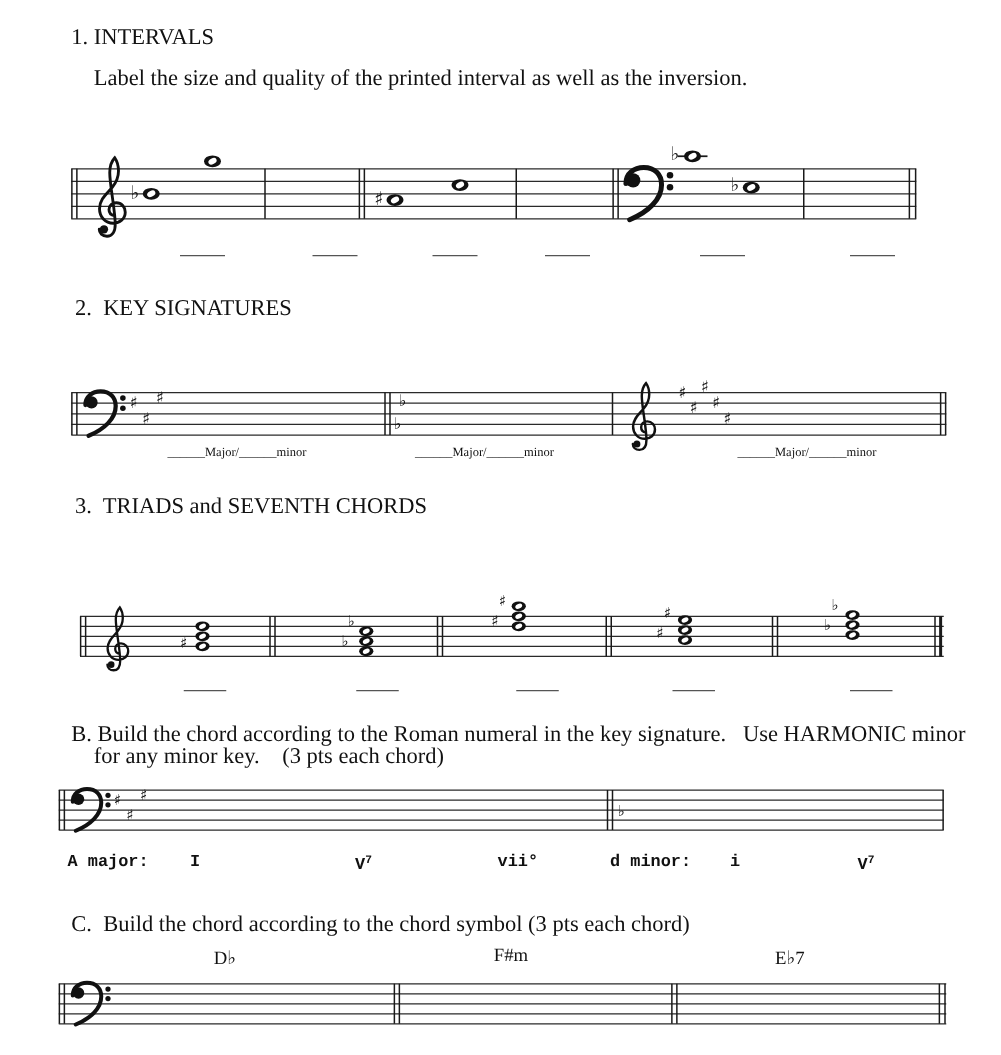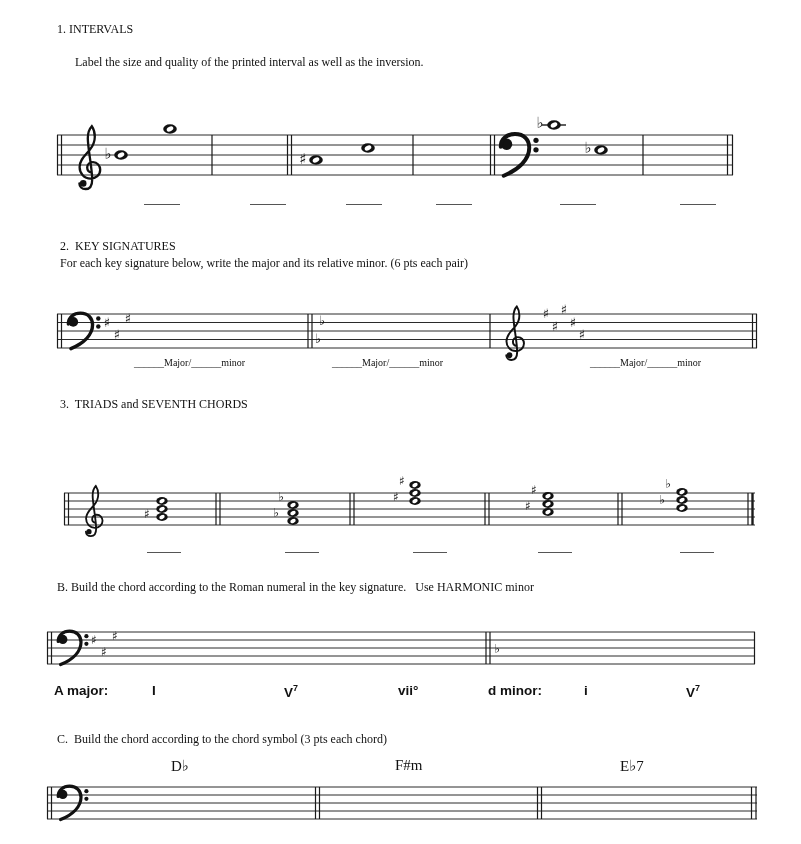--- a/index.html
+++ b/index.html
@@ -1,21 +1,21 @@
 <!DOCTYPE html>
 <html><head>
 <meta charset="utf-8">
 <style>
   html,body{margin:0;padding:0;background:#e8e8e8;}
   .page{position:relative;width:801px;height:844px;background:#ffffff;overflow:hidden;
         font-family:"Liberation Serif","DejaVu Serif",serif;color:#111;}
   .txt{position:absolute;white-space:pre;}
-  .body15{font-size:12px;line-height:16px;}
+  .body15{font-size:18px;line-height:16px;}
   .majmin{font-size:10px;}
-  .rn{font-weight:bold;font-size:13.5px;font-family:Liberation Sans, sans-serif;}
+  .rn{font-weight:bold;font-size:13.5px;font-family:Liberation Mono, monospace;}
   .rn sup{font-size:9px;}
   .chord{font-size:15px;font-family:"Liberation Serif","DejaVu Sans",serif;}
   .blank{position:absolute;height:1px;border-bottom:1.4px solid #555;}
   svg{position:absolute;overflow:visible;}
   .sline{stroke:#2a2a2a;stroke-width:1;}
   .bl{stroke:#1a1a1a;stroke-width:1.2;}
   .blthick{stroke:#1a1a1a;stroke-width:2.4;}
   .ledger{stroke:#1a1a1a;stroke-width:1.4;}
   .acc{font-family:"DejaVu Sans",sans-serif;fill:#111;text-anchor:middle;}
   .a10{font-size:15px;}
@@ -91,21 +91,20 @@
   </svg>
 
   <div class="blank" style="left:144px;top:203px;width:36px"></div>
   <div class="blank" style="left:250px;top:203px;width:36px"></div>
   <div class="blank" style="left:346px;top:203px;width:36px"></div>
   <div class="blank" style="left:436px;top:203px;width:36px"></div>
   <div class="blank" style="left:560px;top:203px;width:36px"></div>
   <div class="blank" style="left:680px;top:203px;width:36px"></div>
 
   <div class="txt body15" style="left:60px;top:238px">2.  KEY SIGNATURES</div>
-  <div class="txt body15" style="left:60px;top:255px">For each key signature below, write the major and its relative minor. (6 pts each pair)</div>
 
   <svg style="left:50px;top:295px" width="715" height="85" viewBox="0 0 715 85">
     <g>
       <line class="sline" x1="7" y1="19" x2="707" y2="19"></line>
       <line class="sline" x1="7" y1="27.5" x2="707" y2="27.5"></line>
       <line class="sline" x1="7" y1="36" x2="707" y2="36"></line>
       <line class="sline" x1="7" y1="44.5" x2="707" y2="44.5"></line>
       <line class="sline" x1="7" y1="53" x2="707" y2="53"></line>
     </g>
     <g>
@@ -191,20 +190,21 @@
     <use href="#wn8" x="627" y="33"></use>
   </svg>
 
   <div class="blank" style="left:147px;top:551px;width:34px"></div>
   <div class="blank" style="left:285px;top:551px;width:34px"></div>
   <div class="blank" style="left:413px;top:551px;width:34px"></div>
   <div class="blank" style="left:538px;top:551px;width:34px"></div>
   <div class="blank" style="left:680px;top:551px;width:34px"></div>
 
   <div class="txt body15" style="left:57px;top:579px">B. Build the chord according to the Roman numeral in the key signature.   Use HARMONIC minor</div>
+  <div class="txt body15" style="left:75px;top:596px">for any minor key.    (3 pts each chord)</div>
 
   <svg style="left:42px;top:622px" width="720" height="55" viewBox="0 0 720 55">
     <g>
       <line class="sline" x1="5" y1="10" x2="713" y2="10"></line>
       <line class="sline" x1="5" y1="18" x2="713" y2="18"></line>
       <line class="sline" x1="5" y1="26" x2="713" y2="26"></line>
       <line class="sline" x1="5" y1="34" x2="713" y2="34"></line>
       <line class="sline" x1="5" y1="42" x2="713" y2="42"></line>
     </g>
     <g>

